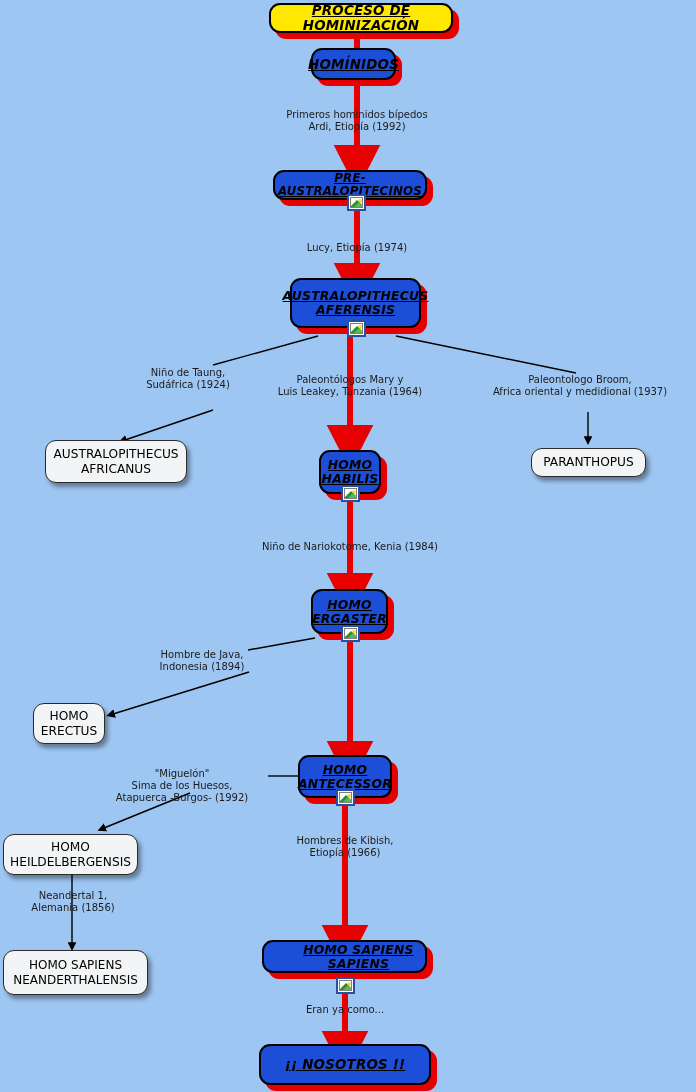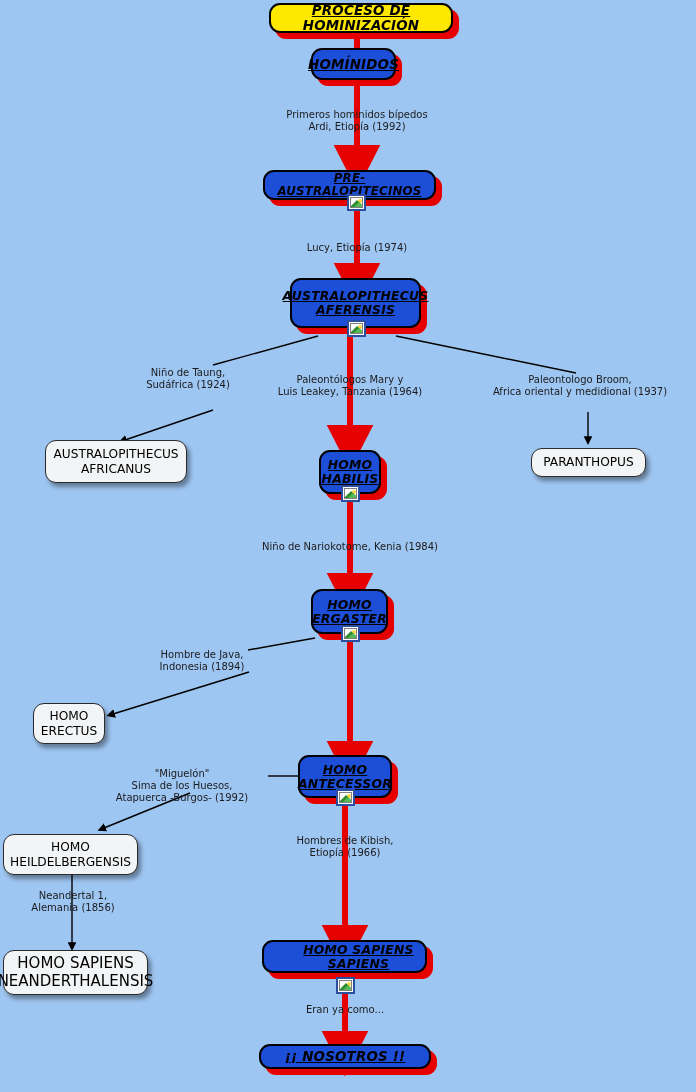--- a/index.html
+++ b/index.html
@@ -167,21 +167,21 @@
     <span class="lbl">PROCESO DE HOMINIZACIÓN</span>
   </div>
 
   <div class="node mainbox" style="left:311px; top:48px; width:85px; height:32px; font-size:13.4px;">
     <span class="lbl">HOMÍNIDOS</span>
   </div>
 
   <div class="caption" style="left:247px; top:109px; width:220px;">Primeros hominidos bípedos
 Ardi, Etiopía (1992)</div>
 
-  <div class="node mainbox" style="left:263px; top:170px; width:173px; height:30px; font-size:11.8px;text-align:center;">
+  <div class="node mainbox" style="left:273px; top:170px; width:154px; height:30px; font-size:11.8px;text-align:center;">
     <span class="lbl">PRE-AUSTRALOPITECINOS</span>
   </div>
   <div class="imgbadge" style="left:347px; top:194px;">
     <div class="frame"></div>
     <div class="inner">
         <div class="sun"></div>
         <div class="hill"></div>
         <div class="hill2"></div>
       </div>
   </div>
@@ -271,21 +271,21 @@
 Atapuerca -Burgos- (1992)</div>
 
   <div class="node sidebox" style="left:3px; top:834px; width:135px; height:41px; font-size:12.2px;">
     <span class="lbl" style="white-space:pre-line;">HOMO
 HEILDELBERGENSIS</span>
   </div>
 
   <div class="caption" style="left:11px; top:890px; width:124px;">Neandertal 1,
 Alemania (1856)</div>
 
-  <div class="node sidebox" style="left:3px; top:950px; width:145px; height:45px; font-size:15px;">
+  <div class="node sidebox" style="left:3px; top:950px; width:145px; height:45px; font-size:12px;">
     <span class="lbl" style="white-space:pre-line;">HOMO SAPIENS
 NEANDERTHALENSIS</span>
   </div>
 
   <div class="caption" style="left:255px; top:835px; width:180px;">Hombres de Kibish,
 Etiopía (1966)</div>
 
   <div class="node mainbox" style="left:262px; top:940px; width:165px; height:33px; font-size:12.4px;padding-left:28px;">
     <span class="lbl">HOMO SAPIENS SAPIENS</span>
   </div>
@@ -293,17 +293,17 @@
     <div class="frame"></div>
     <div class="inner">
         <div class="sun"></div>
         <div class="hill"></div>
         <div class="hill2"></div>
       </div>
   </div>
 
   <div class="caption" style="left:255px; top:1004px; width:180px;">Eran ya como...</div>
 
-  <div class="node mainbox" style="left:259px; top:1044px; width:172px; height:25px; font-size:13.4px;">
+  <div class="node mainbox" style="left:259px; top:1044px; width:172px; height:41px; font-size:13.4px;">
     <span class="lbl">¡¡ NOSOTROS !!</span>
   </div>
 
 </div>
 
 </body></html>

